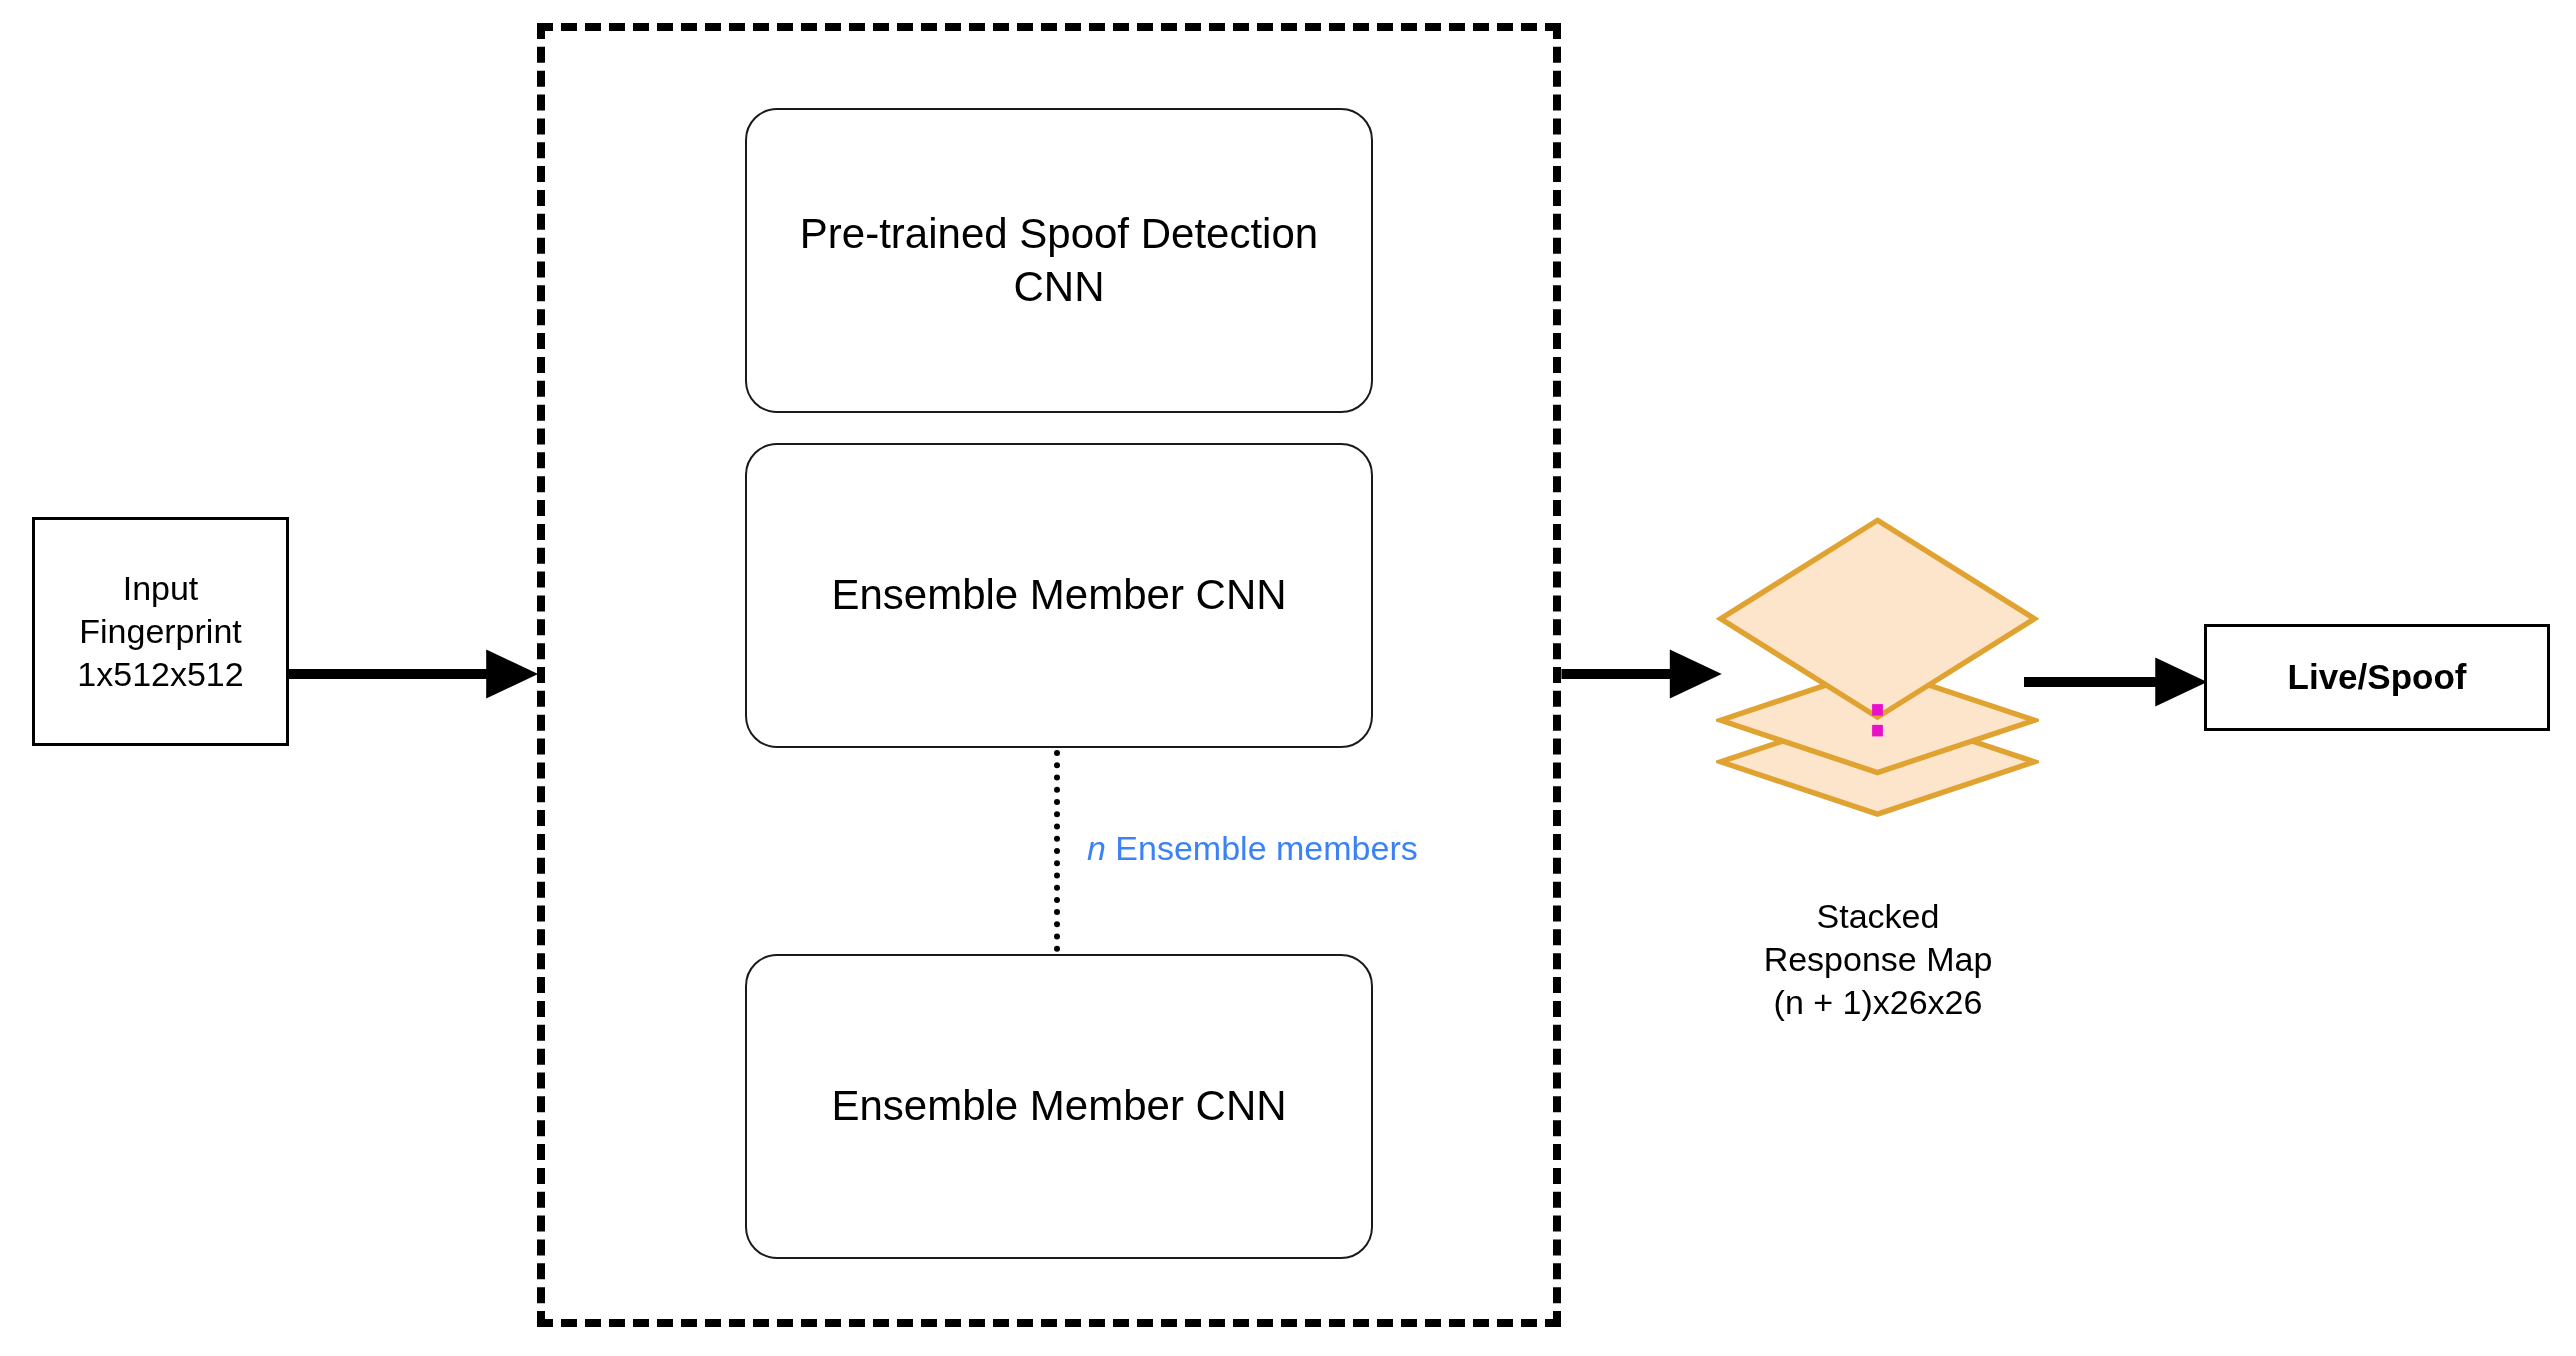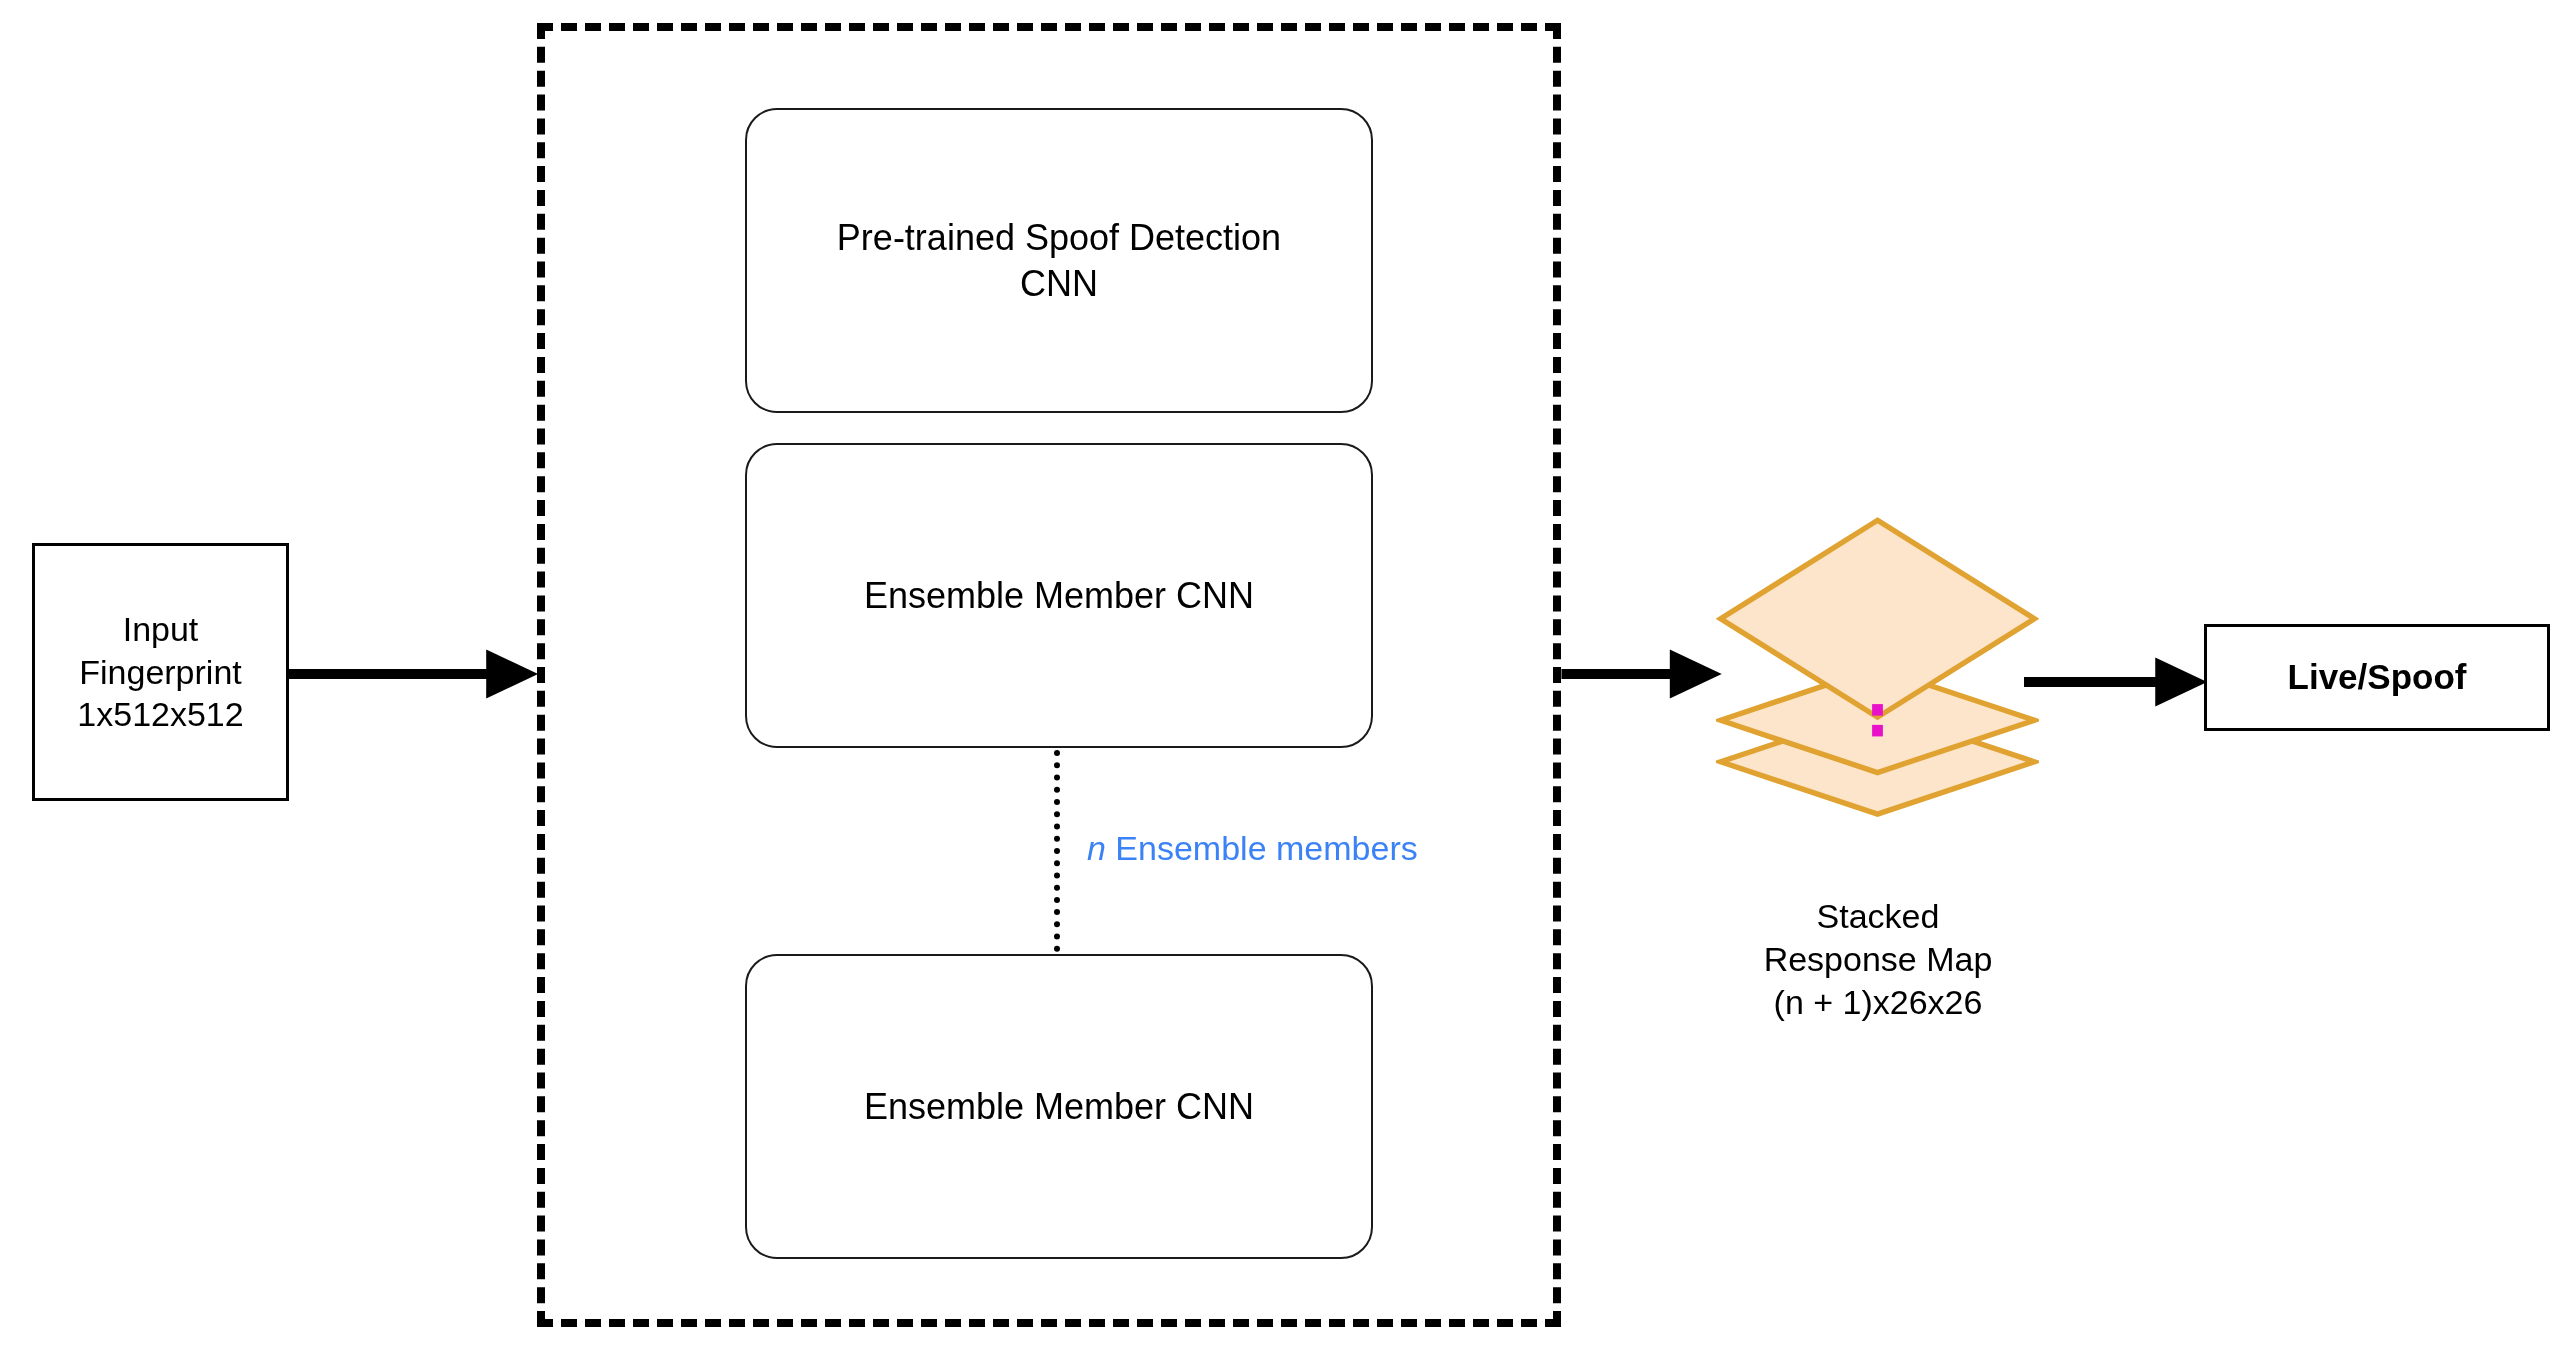--- a/index.html
+++ b/index.html
@@ -26,23 +26,23 @@
     color: #000000;
     line-height: 1.26;
     white-space: pre-line;
     pointer-events: none;
   }
 
   
   #input-box {
     position: absolute;
     left: 32px;
-    top: 543px;
+    top: 517px;
     width: 257px;
-    height: 258px;
+    height: 229px;
     background: #ffffff;
     border: 3.8px solid #000000;
     box-sizing: border-box;
   }
   #input-box .node-label {
     left: 0; top: 0; right: 0; bottom: 0;
     font-size: 34px;
   }
 
   
@@ -60,21 +60,21 @@
   
   .cnn-box {
     position: absolute;
     background: #ffffff;
     border: 2.3px solid #1a1a1a;
     border-radius: 32px;
     box-sizing: border-box;
   }
   .cnn-box .node-label {
     left: 0; top: 0; right: 0; bottom: 0;
-    font-size: 36px;
+    font-size: 42px;
   }
   #cnn-pretrained { left: 745px; top: 108px;  width: 628px; height: 305px; }
   #cnn-member-1   { left: 745px; top: 443px;  width: 628px; height: 305px; }
   #cnn-member-2   { left: 745px; top: 954px; width: 628px; height: 305px; }
 
   
   #ensemble-dots {
     position: absolute;
     left: 1054px;
     top: 750px;

